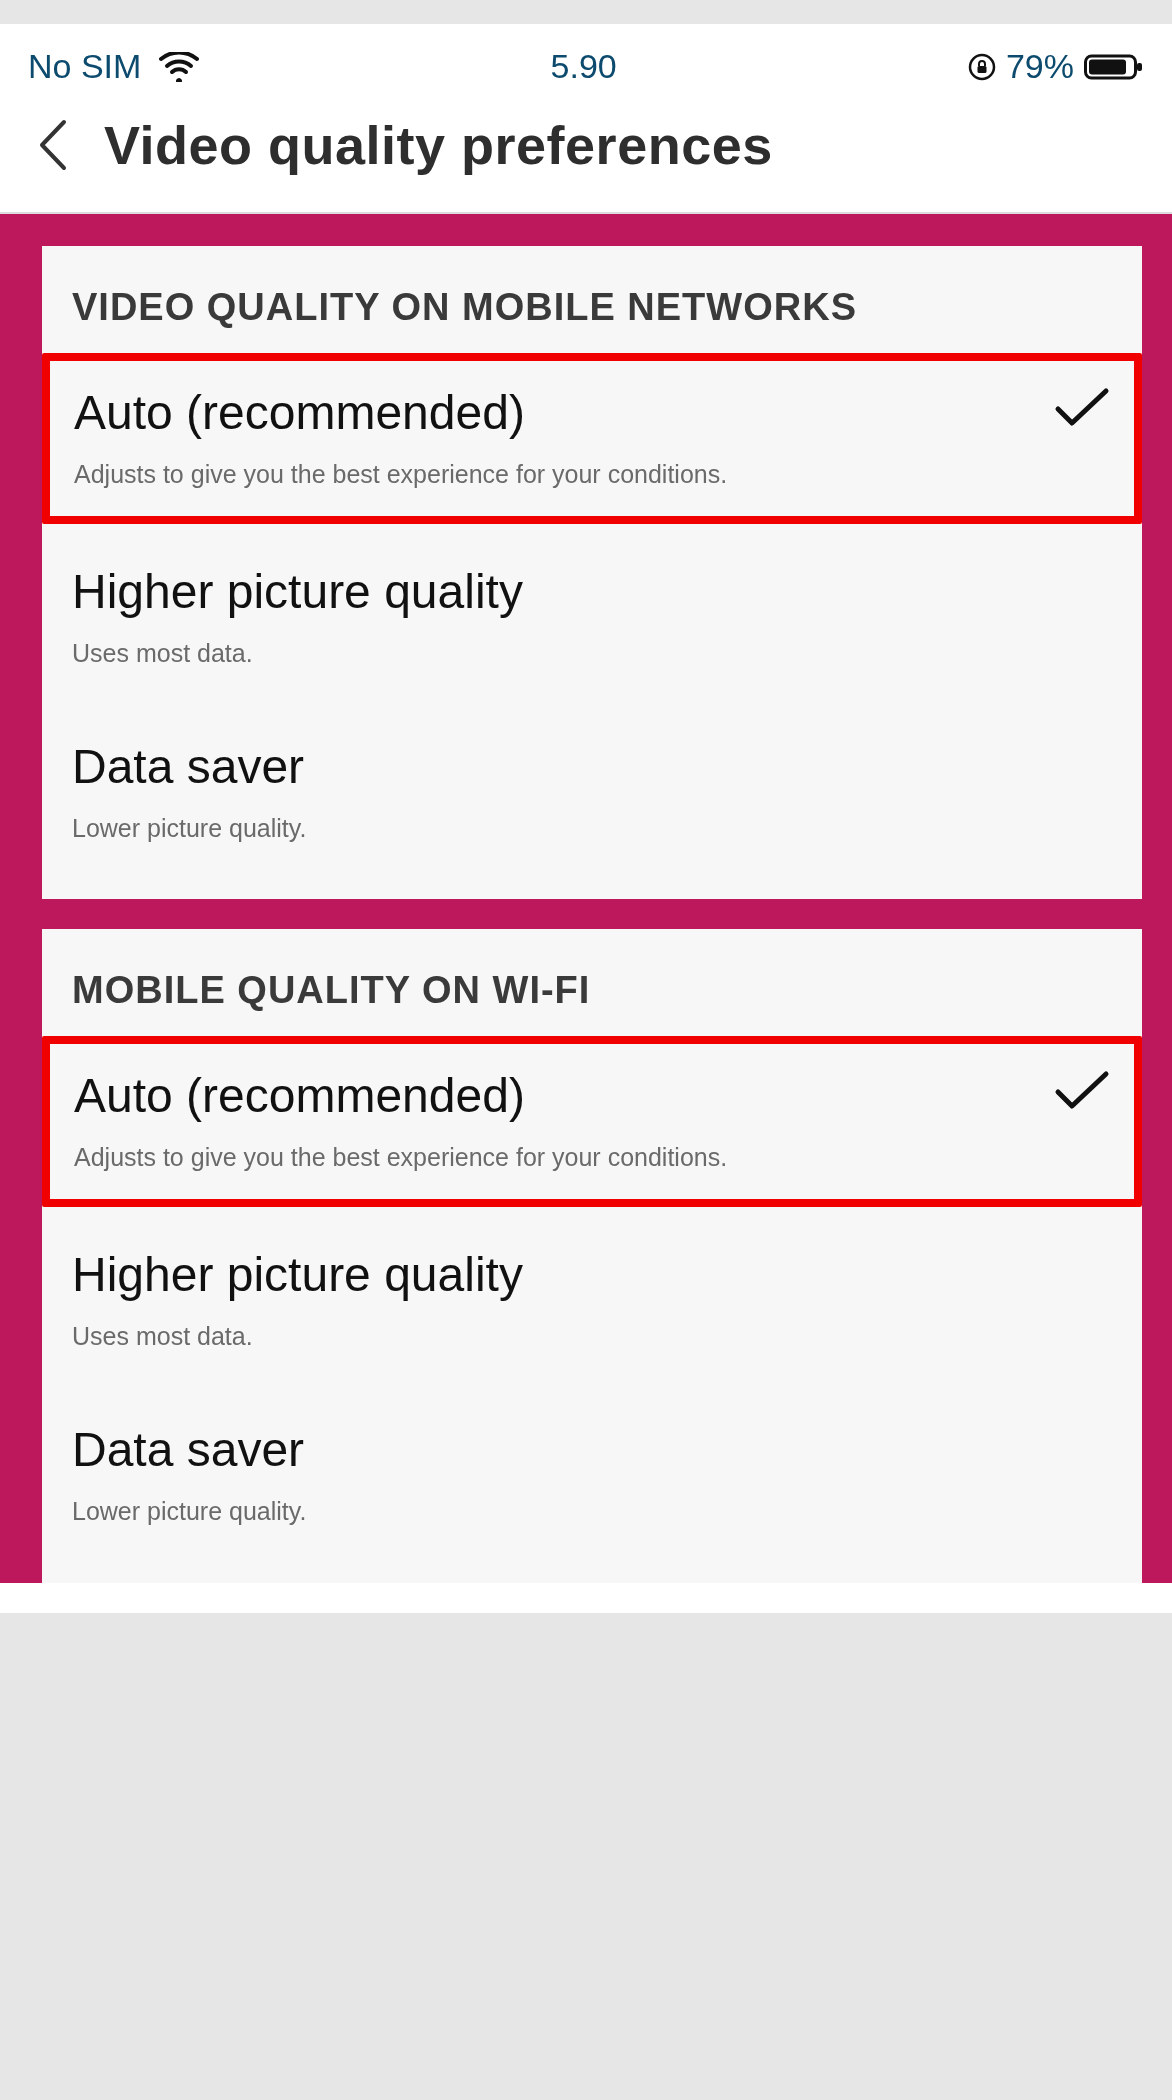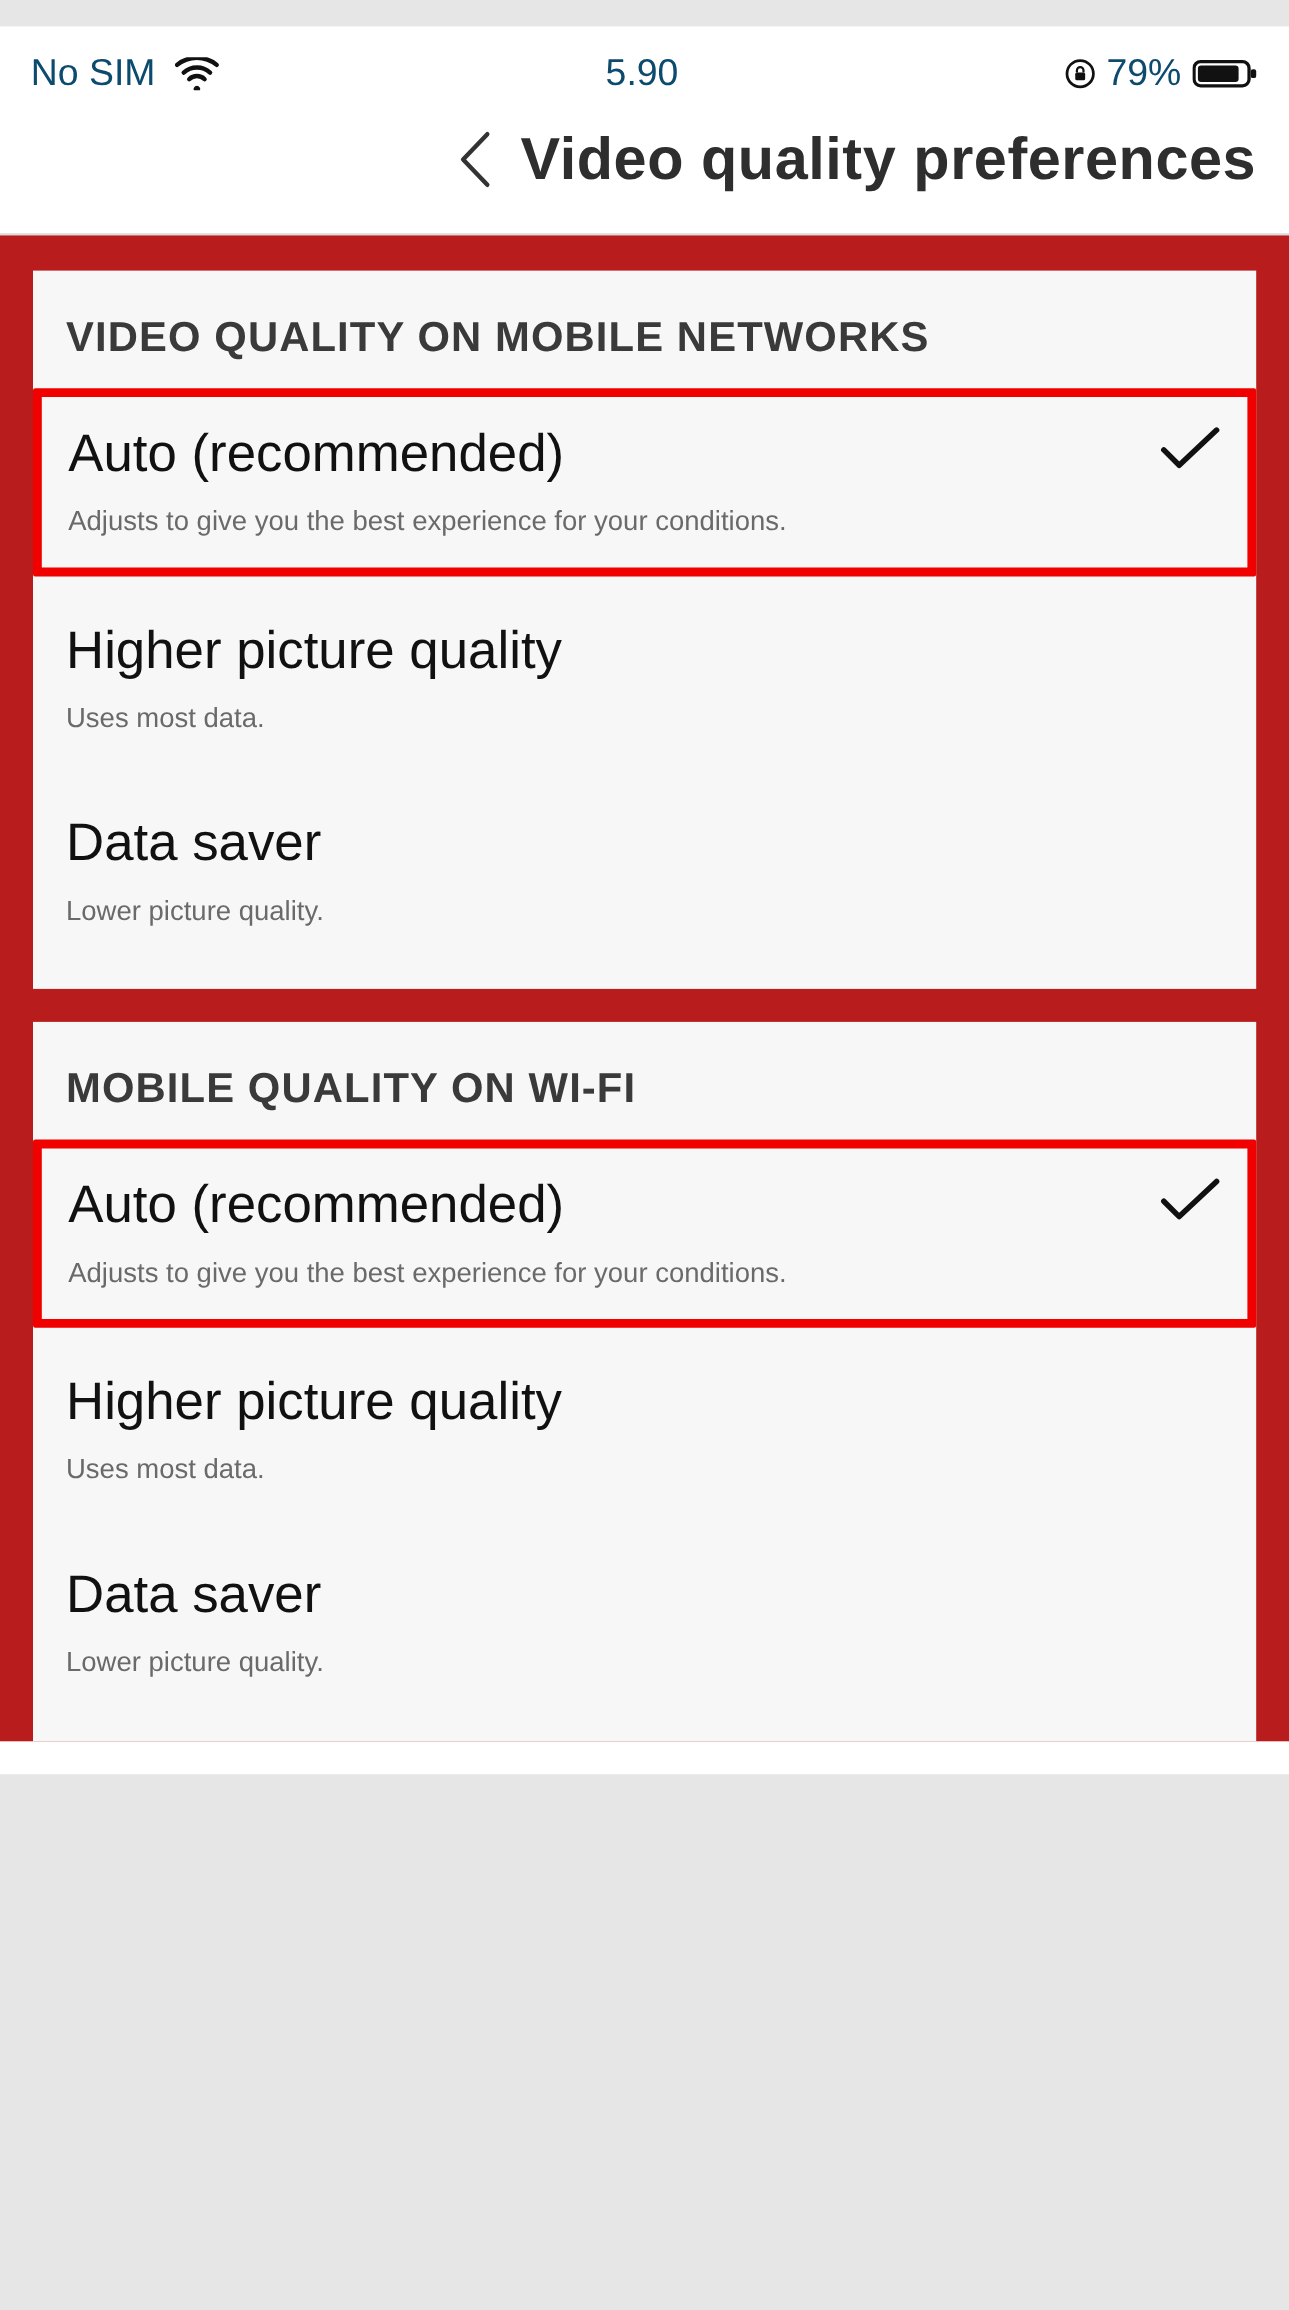--- a/index.html
+++ b/index.html
@@ -8,26 +8,26 @@
     .screen { width: 1172px; background: #ffffff; }
 
     
     .status-bar { height: 62px; display: flex; align-items: flex-end; justify-content: space-between; padding: 0 28px; font-size: 34px; color: #0c4a6e; margin-top: 24px; }
     .status-left { display: flex; align-items: center; gap: 18px; }
     .status-center { font-size: 34px; font-weight: 500; }
     .status-right { display: flex; align-items: center; gap: 10px; }
     .wifi-icon svg, .lock-icon svg, .battery-icon svg { display: block; }
 
     
-    .header { display: flex; align-items: center; gap: 18px; padding: 28px 30px 36px 30px; border-bottom: 2px solid #dcdcdc; justify-content: flex-end; }
+    .header { display: flex; align-items: center; gap: 28px; padding: 28px 30px 36px 30px; border-bottom: 2px solid #dcdcdc; }
     .back-btn { width: 46px; height: 54px; display: flex; align-items: center; justify-content: center; }
     .header-title { font-size: 54px; font-weight: 800; color: #2e2e2e; letter-spacing: 0.5px; }
 
     
-    .content { background: #b91c1c; padding: 32px 30px 0 30px; }
+    .content { background: #be185d; padding: 32px 30px 0 42px; }
 
     .section { background: #f7f7f7; margin-bottom: 30px; padding-bottom: 20px; }
     .section-header { font-size: 38px; font-weight: 700; color: #3a3a3a; letter-spacing: 1px; padding: 40px 30px 18px 30px; }
 
     .option { position: relative; padding: 34px 60px 34px 30px; }
     .option-title-row { display: flex; align-items: center; }
     .option-title { font-size: 48px; font-weight: 400; color: #111; flex: 1; }
     .option-subtitle { font-size: 25px; color: #6a6a6a; margin-top: 18px; line-height: 1.35; max-width: 660px; }
     .check { position: absolute; right: 30px; top: 34px; }
 

